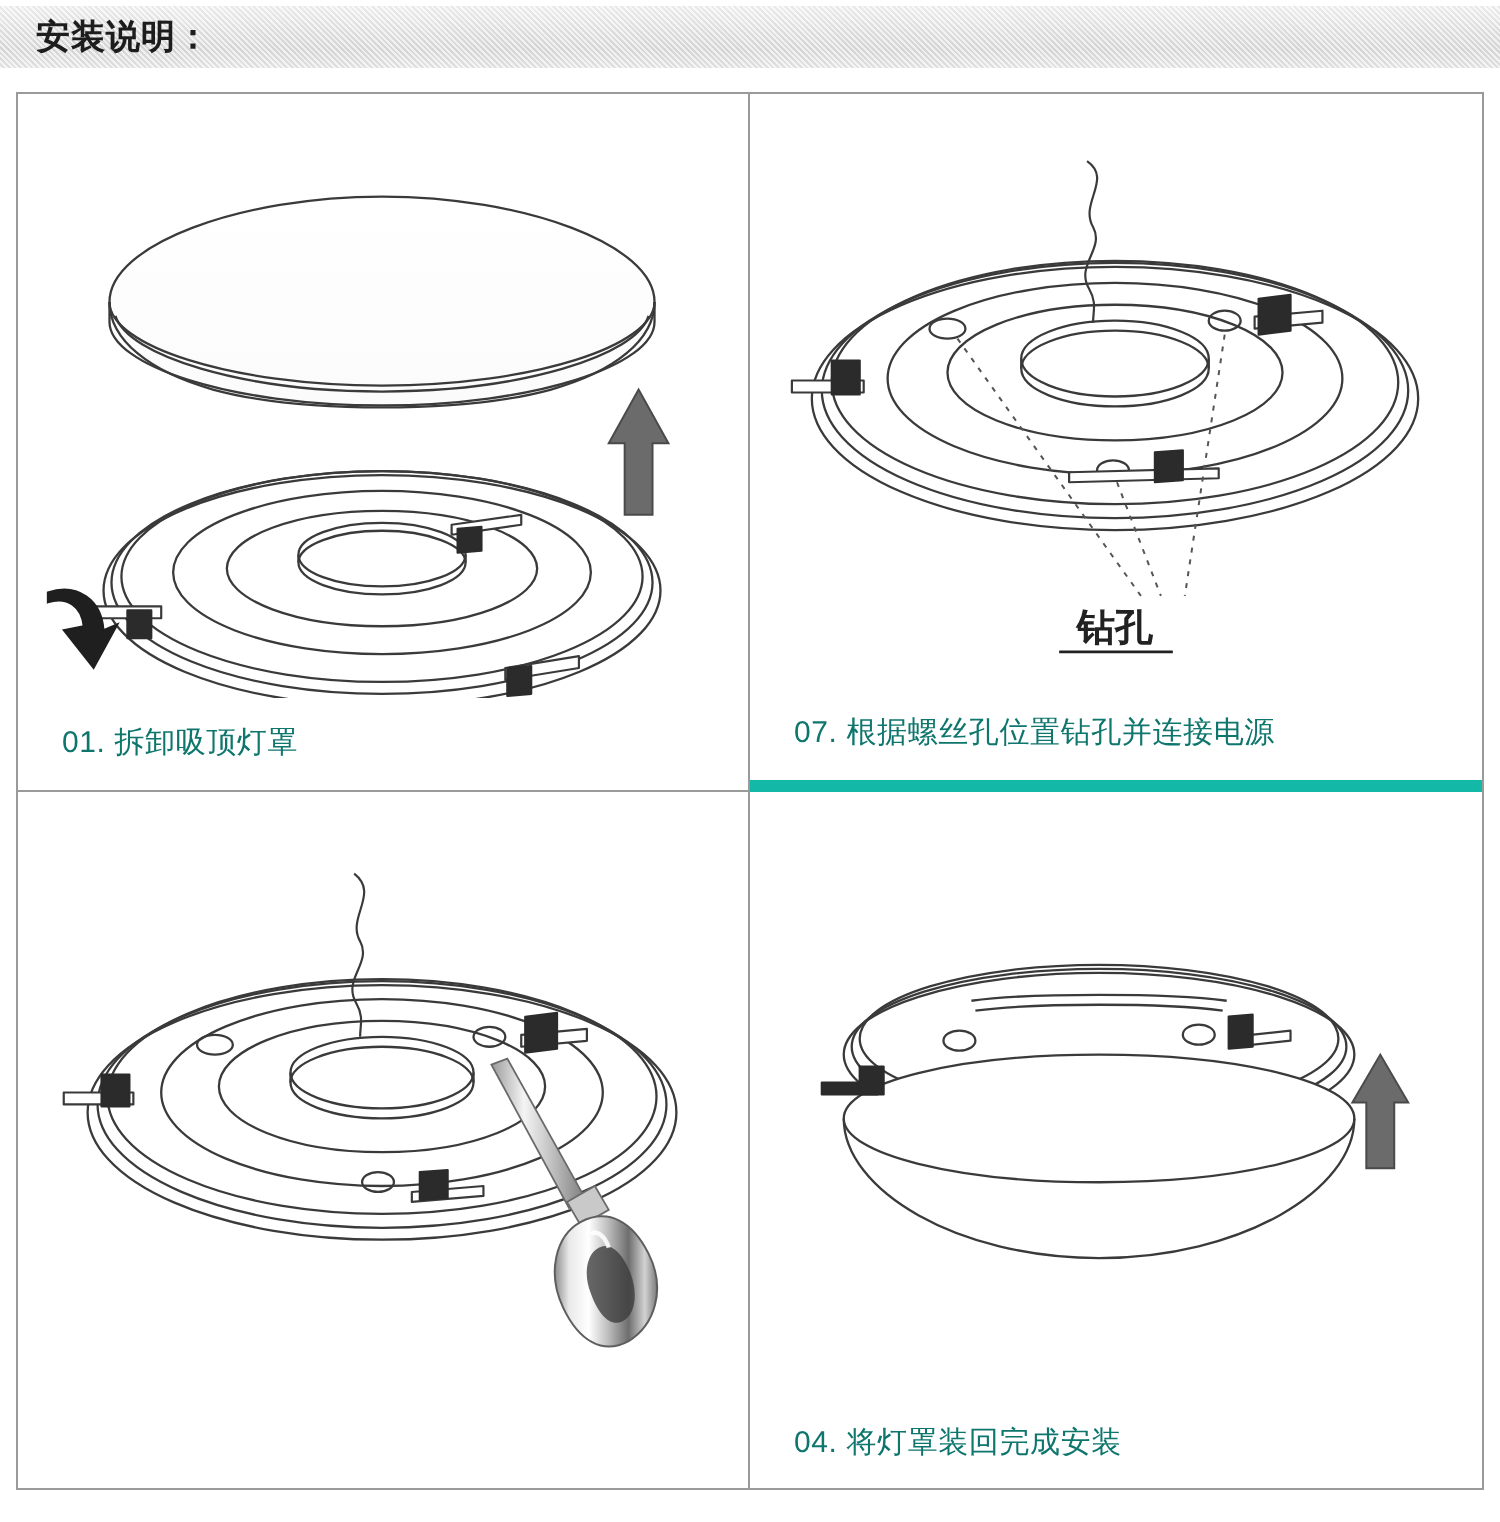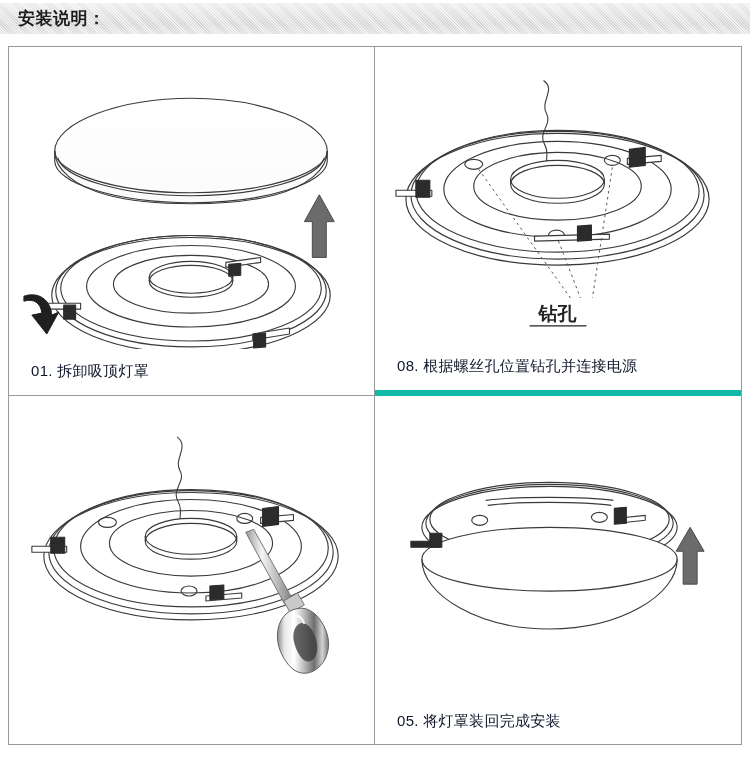--- a/index.html
+++ b/index.html
@@ -57,21 +57,21 @@
     position:absolute;left:0;top:0;right:0;bottom:46px;
   }
   .figure svg{display:block;width:100%;height:100%;}
 
   .caption{
     position:absolute;left:0;right:0;bottom:0;height:46px;
     display:flex;align-items:center;
     padding-left:22px;
     box-sizing:border-box;
     font-size:15px;
-    color:#0f172a;
+    color:#0f766e;
     letter-spacing:.3px;
   }
 </style>
 </head>
 <body>
 
 <div class="header-bar">
   <div class="header-title">安装说明：</div>
 </div>
 
@@ -177,21 +177,21 @@
             <path d="M238 118 L218 249"></path>
           </g>
         </g>
 
         <g>
           <text x="183" y="271" text-anchor="middle" font-family="Liberation Sans, DejaVu Sans, sans-serif" font-size="19" font-weight="bold" fill="#222222">钻孔</text>
           <path d="M155 277 L212 277" stroke="#222222" stroke-width="1.4"></path>
         </g>
       </svg>
     </div>
-    <div class="caption">08. 根据螺丝孔位置钻孔并连接电源</div>
+    <div class="caption">07. 根据螺丝孔位置钻孔并连接电源</div>
   </div>
 
   <div class="cell c2">
     <div class="figure">
       <svg viewBox="0 0 367 292" preserveAspectRatio="xMidYMid meet">
         <defs>
           <linearGradient id="chromeH" x1="0" y1="0" x2="1" y2="0">
             <stop offset="0%" stop-color="#8d8d8d"></stop>
             <stop offset="14%" stop-color="#e9e9e9"></stop>
             <stop offset="33%" stop-color="#ffffff"></stop>
@@ -287,16 +287,16 @@
             <path d="M36 146 L64 146 L64 140 L36 140 Z" fill="#2b2b2b" stroke="#2b2b2b"></path>
             <path d="M55 132 L67 132 L67 146 L55 146 Z" fill="#2b2b2b" stroke="#2b2b2b"></path>
           </g>
         </g>
 
         <g>
           <path d="M302 150 L316 126 L330 150 L323 150 L323 183 L309 183 L309 150 Z" fill="#6b6b6b" stroke="#4a4a4a" stroke-width="1"></path>
         </g>
       </svg>
     </div>
-    <div class="caption">05. 将灯罩装回完成安装</div>
+    <div class="caption">04. 将灯罩装回完成安装</div>
   </div>
 
 </div>
 
 </body></html>

